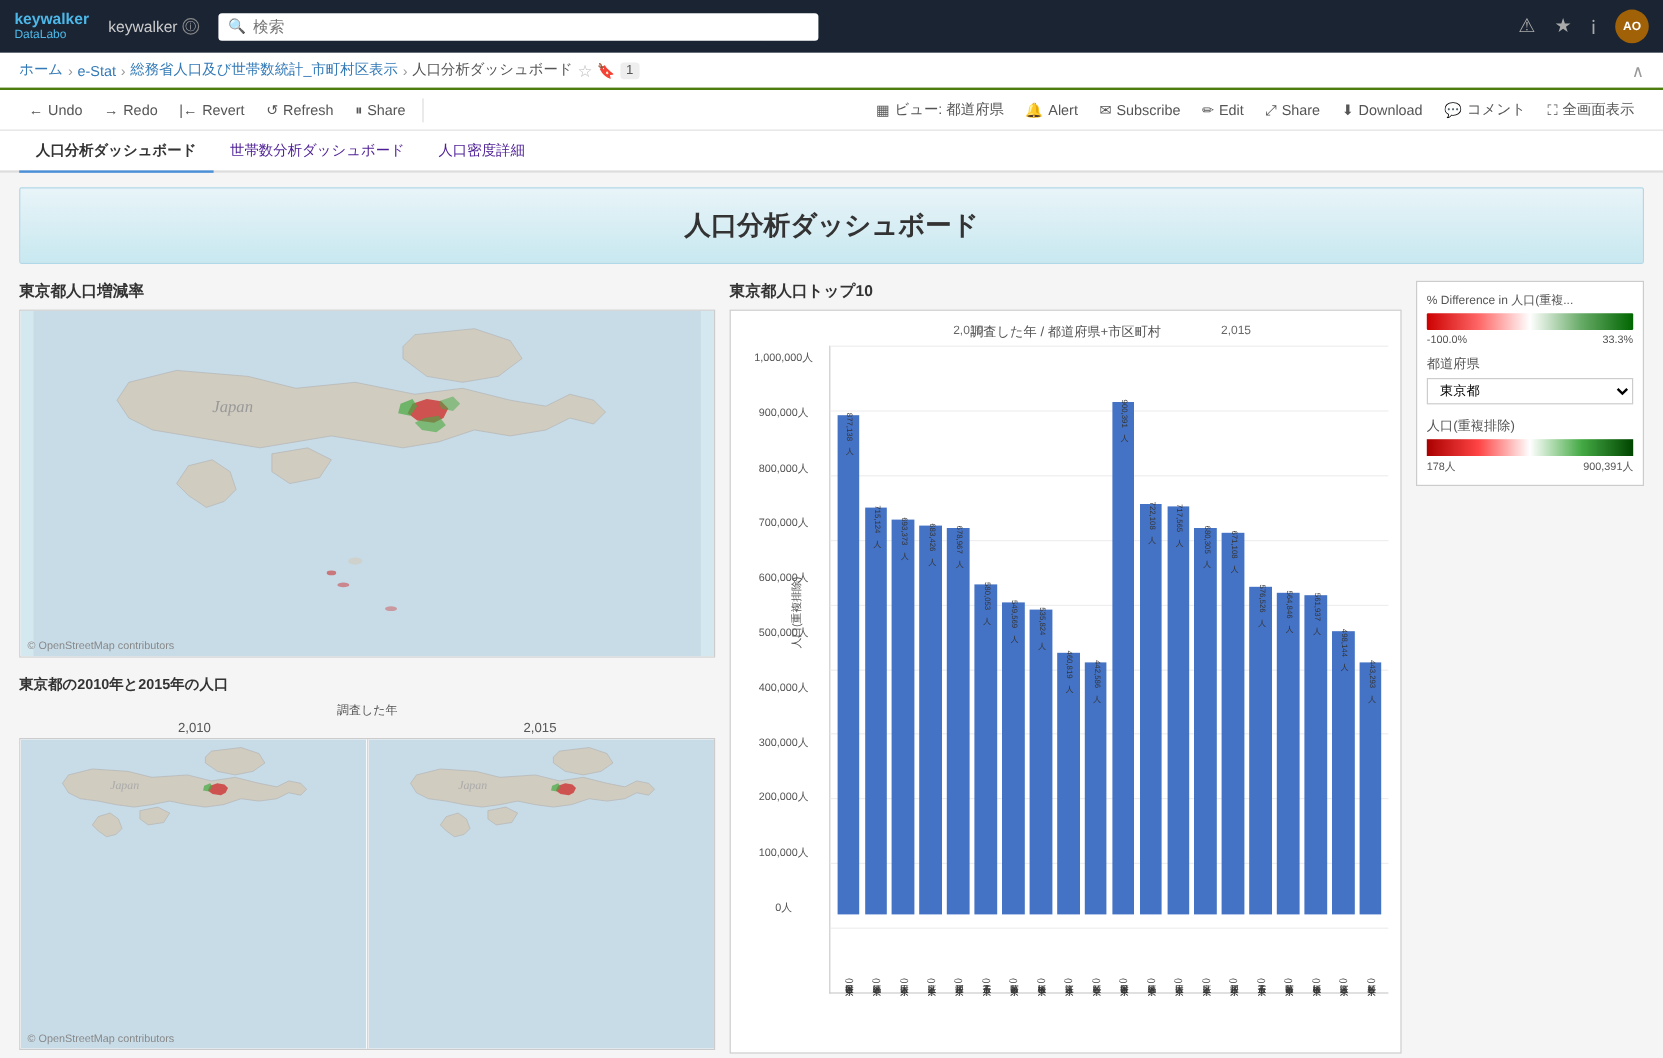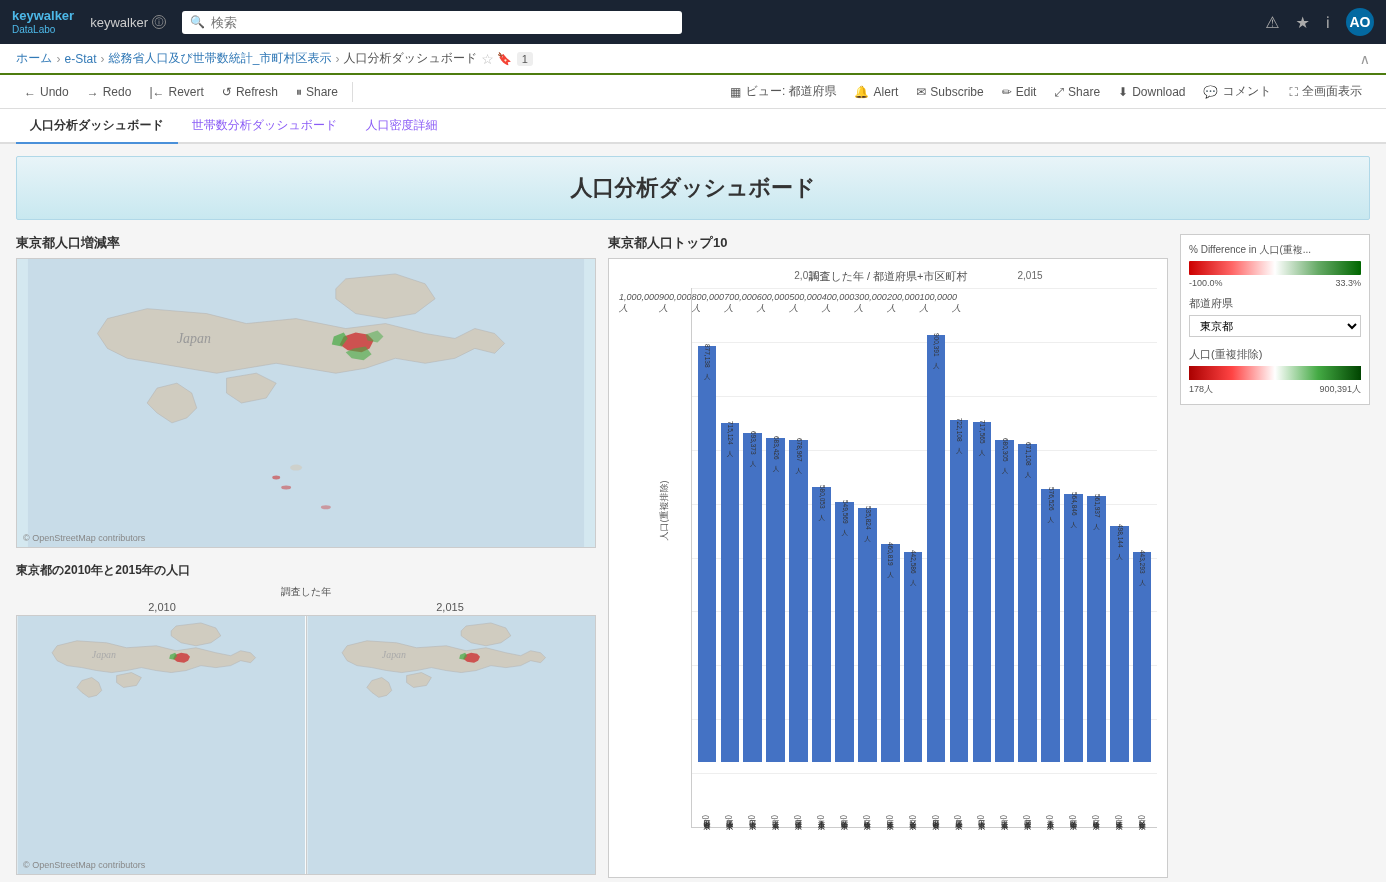--- a/index.html
+++ b/index.html
@@ -29,21 +29,21 @@
       display: flex;
       align-items: center;
       background: #fff;
       border-radius: 3px;
       padding: 4px 8px;
       gap: 6px;
     }
     .header-search input { border: none; outline: none; font-size: 13px; width: 100%; }
     .header-icons { margin-left: auto; display: flex; align-items: center; gap: 16px; }
     .header-icons .icon { color: #aaa; font-size: 16px; cursor: pointer; }
-    .header-icons .avatar { width: 28px; height: 28px; border-radius: 50%; background: #0369a1; color: #fff; display: flex; align-items: center; justify-content: center; font-size: 14px; font-weight: bold; }
+    .header-icons .avatar { width: 28px; height: 28px; border-radius: 50%; background: #a16207; color: #fff; display: flex; align-items: center; justify-content: center; font-size: 10px; font-weight: bold; }
 
     
     .breadcrumb-bar {
       background: #fff;
       border-bottom: 2px solid #4d7c0f;
       padding: 6px 16px;
       display: flex;
       align-items: center;
       justify-content: space-between;
       font-size: 12px;
@@ -84,21 +84,21 @@
     .tabs-bar {
       background: #fff;
       border-bottom: 2px solid #ddd;
       padding: 0 16px;
       display: flex;
     }
     .tab {
       padding: 8px 14px;
       cursor: pointer;
       font-size: 12px;
-      color: #8b5cf6;
+      color: #4c1d95;
       border-bottom: 2px solid transparent;
       margin-bottom: -2px;
     }
     .tab.active {
       color: #333;
       border-bottom: 2px solid #4a90d9;
       font-weight: bold;
     }
 
     
@@ -460,21 +460,21 @@
       </div>
     </div>
 
     <div class="center-panel">
       <div class="section-title">東京都人口トップ10</div>
       <div class="chart-container">
         <div class="chart-subtitle">調査した年 / 都道府県+市区町村</div>
 
         <div style="position:relative; height:540px; display:flex;">
 
-          <div style="width:72px; flex-shrink:0; display:flex; flex-direction:row; justify-content:space-between; align-items:flex-start; padding-right:4px; padding-bottom:65px; font-size:9px; color:#555; padding-top:4px;font-style:italic;">
+          <div style="width:72px; flex-shrink:0; display:flex; flex-direction:column; justify-content:space-between; align-items:center; padding-right:4px; padding-bottom:65px; font-size:9px; color:#555; padding-top:4px;">
             <span>1,000,000人</span>
             <span>900,000人</span>
             <span>800,000人</span>
             <span>700,000人</span>
             <span>600,000人</span>
             <span>500,000人</span>
             <span>400,000人</span>
             <span>300,000人</span>
             <span>200,000人</span>
             <span>100,000人</span>

